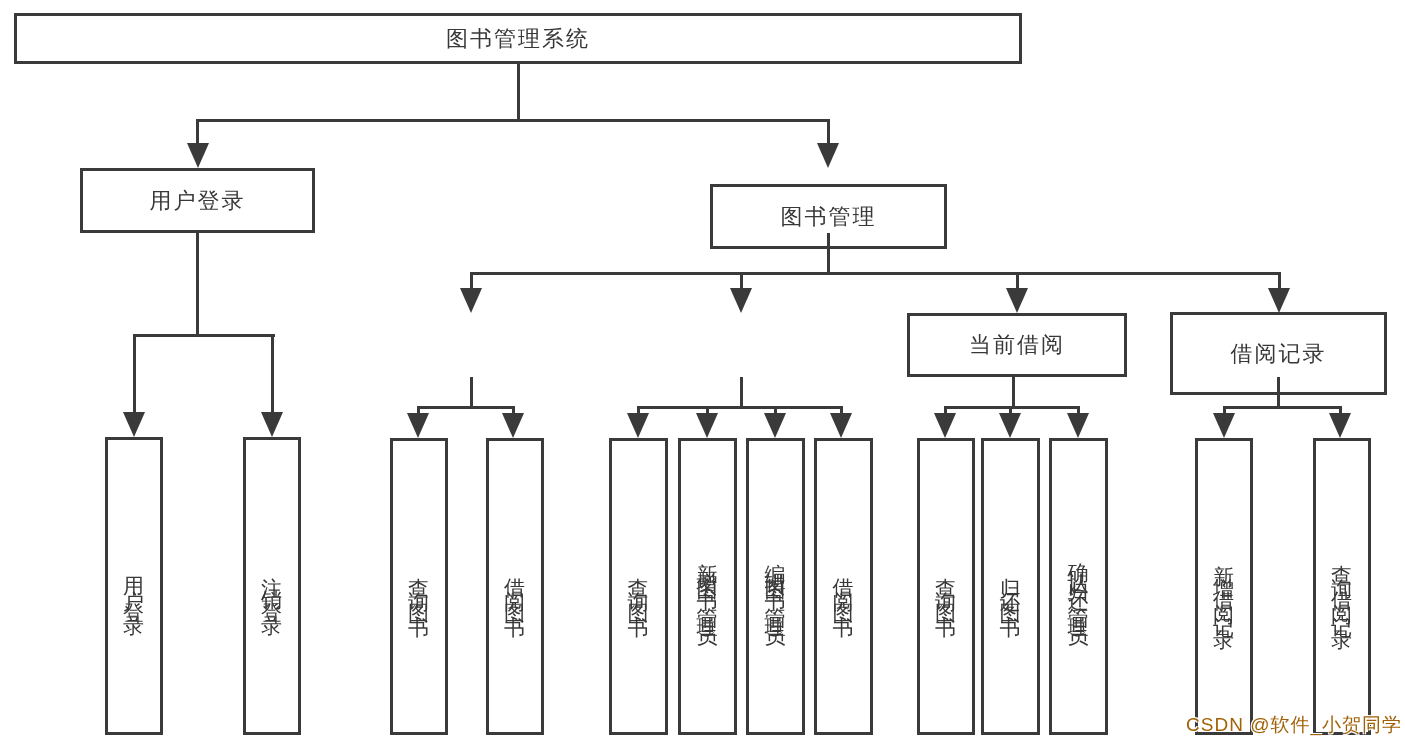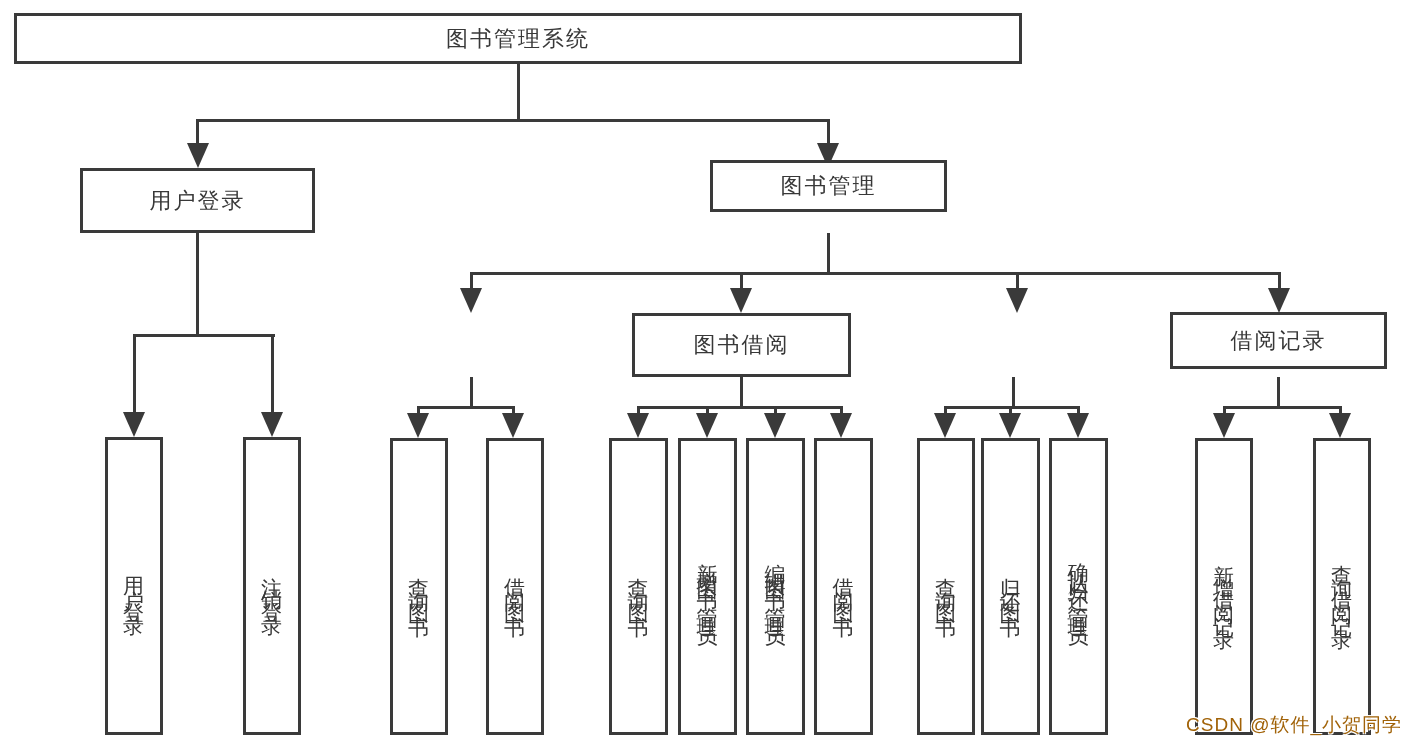--- a/index.html
+++ b/index.html
@@ -41,21 +41,21 @@
   <div class="seg" style="left:517px;top:63px;width:3px;height:59px;"></div>
   <div class="seg" style="left:196px;top:119px;width:634px;height:3px;"></div>
   <div class="seg" style="left:196px;top:119px;width:3px;height:28px;"></div>
   <div class="head" style="left:187px;top:143px;"></div>
   <div class="seg" style="left:827px;top:119px;width:3px;height:28px;"></div>
   <div class="head" style="left:817px;top:143px;"></div>
 
   <div class="box" style="left:80px;top:168px;width:235px;height:65px;">
     <span class="hlabel">用户登录</span>
   </div>
-  <div class="box" style="left:710px;top:160px;width:237px;height:52px;">
+  <div class="box" style="left:710px;top:184px;width:237px;height:65px;">
     <span class="hlabel">图书管理</span>
   </div>
 
   <div class="seg" style="left:196px;top:233px;width:3px;height:104px;"></div>
   <div class="seg" style="left:133px;top:334px;width:142px;height:3px;"></div>
   <div class="seg" style="left:133px;top:334px;width:3px;height:82px;"></div>
   <div class="head" style="left:123px;top:412px;"></div>
   <div class="seg" style="left:271px;top:334px;width:3px;height:82px;"></div>
   <div class="head" style="left:261px;top:412px;"></div>
 
@@ -63,24 +63,24 @@
   <div class="seg" style="left:470px;top:272px;width:811px;height:3px;"></div>
   <div class="seg" style="left:470px;top:272px;width:3px;height:20px;"></div>
   <div class="head" style="left:460px;top:288px;"></div>
   <div class="seg" style="left:740px;top:272px;width:3px;height:20px;"></div>
   <div class="head" style="left:730px;top:288px;"></div>
   <div class="seg" style="left:1016px;top:272px;width:3px;height:20px;"></div>
   <div class="head" style="left:1006px;top:288px;"></div>
   <div class="seg" style="left:1278px;top:272px;width:3px;height:20px;"></div>
   <div class="head" style="left:1268px;top:288px;"></div>
 
-  <div class="box" style="left:632px;top:313px;width:219px;height:64px;">
-    <span class="hlabel">图书借阅</span>
+  <div class="box" style="left:907px;top:313px;width:220px;height:64px;">
+    <span class="hlabel">当前借阅</span>
   </div>
-  <div class="box" style="left:1170px;top:312px;width:217px;height:57px;">
+  <div class="box" style="left:1170px;top:312px;width:217px;height:83px;">
     <span class="hlabel">借阅记录</span>
   </div>
 
   <div class="seg" style="left:470px;top:377px;width:3px;height:32px;"></div>
   <div class="seg" style="left:417px;top:406px;width:98px;height:3px;"></div>
   <div class="seg" style="left:417px;top:406px;width:3px;height:11px;"></div>
   <div class="head" style="left:407px;top:413px;"></div>
   <div class="seg" style="left:512px;top:406px;width:3px;height:11px;"></div>
   <div class="head" style="left:502px;top:413px;"></div>
 

